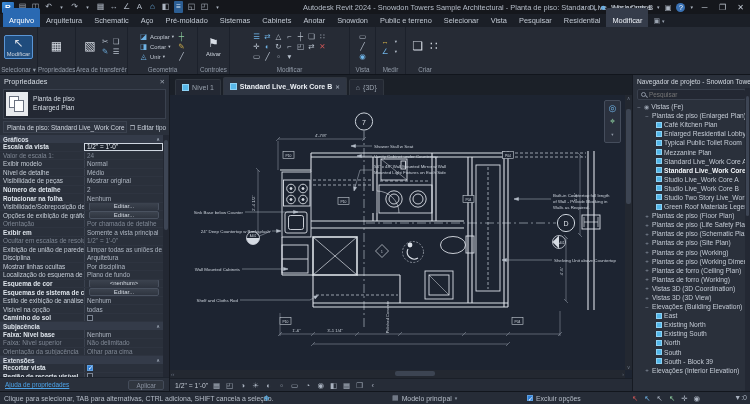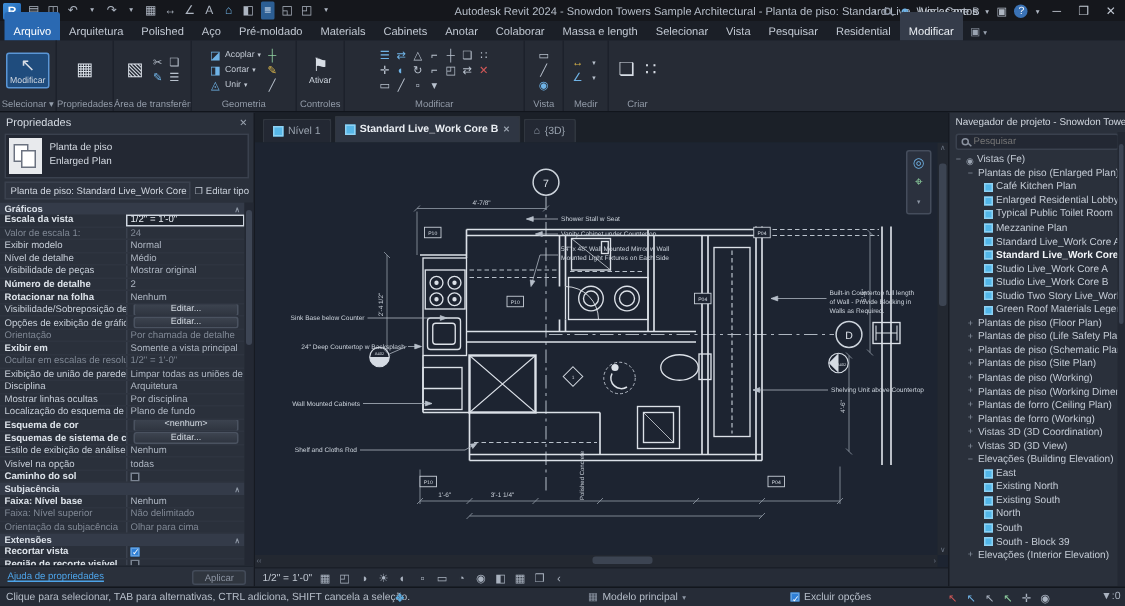--- a/index.html
+++ b/index.html
@@ -157,28 +157,28 @@
     <span class="i gi-caret" style="font-size:5px"></span>
     <span class="winb i gi-min"></span>
     <span class="winb i gi-rest"></span>
     <span class="winb i gi-close"></span>
   </div>
 </div>
 
 <div id="tabrow">
   <span class="tab file">Arquivo</span>
   <span class="tab">Arquitetura</span>
-  <span class="tab">Polished</span>
+  <span class="tab">Schematic</span>
   <span class="tab">Aço</span>
   <span class="tab">Pré-moldado</span>
-  <span class="tab">Materials</span>
+  <span class="tab">Sistemas</span>
   <span class="tab">Cabinets</span>
   <span class="tab">Anotar</span>
-  <span class="tab">Colaborar</span>
-  <span class="tab">Massa e length</span>
+  <span class="tab">Snowdon</span>
+  <span class="tab">Public e terreno</span>
   <span class="tab">Selecionar</span>
   <span class="tab">Vista</span>
   <span class="tab">Pesquisar</span>
   <span class="tab">Residential</span>
   <span class="tab act">Modificar</span>
   <span class="tabx">
       <span class="i gi-cart"></span>
       <span class="i gi-caret" style="font-size:5px"></span>
     </span>
 </div>

